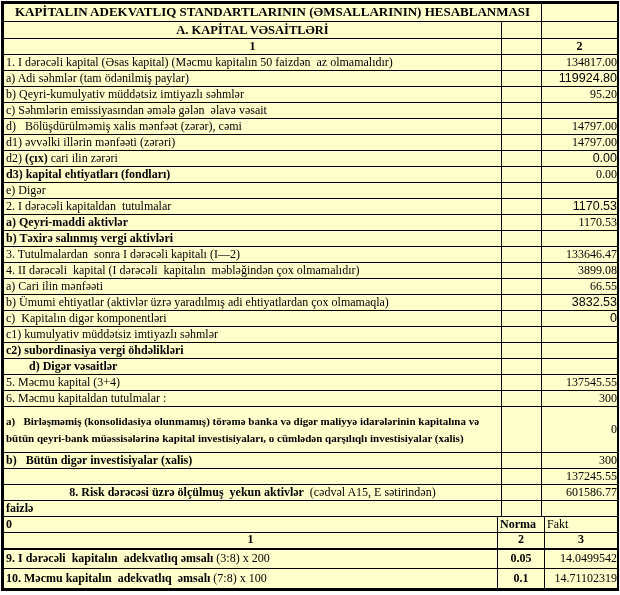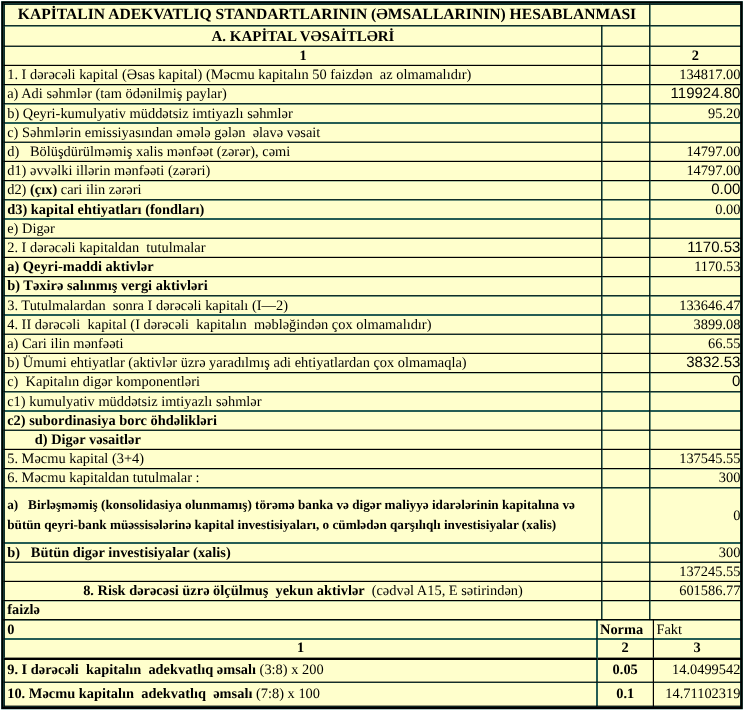--- a/index.html
+++ b/index.html
@@ -1,17 +1,17 @@
 <!DOCTYPE html>
 <html><head>
 <meta charset="utf-8">
 <style>
   html,body{margin:0;padding:0;background:#ffffff;width:620px;}
   body{font-family:"Liberation Serif", serif;color:#000;}
-  .wrap{width:614px;border:2px solid #000;margin:1px;background:#5eead4;}
+  .wrap{width:614px;border:2px solid #000;margin:1px;background:#e5e5e5;}
   table{border-collapse:collapse;table-layout:fixed;width:100%;}
   td{border:1px solid #000;background:#FFFFCC;padding:0 2px;vertical-align:middle;
      font-size:12px;line-height:1.15;white-space:pre-wrap;overflow:hidden;}
   tr{height:16px;}
   .h18{height:18px;} .h17{height:17px;margin-top:43px;} .h46{height:46px;} .h20{height:20px;}
   .b{font-weight:bold;}
   .c{text-align:center;}
   .v{text-align:right;padding-right:0;font-family:"Liberation Serif", serif;}
   .v.sans{font-family:"Liberation Sans", sans-serif;font-size:12.5px;}
   .tl{font-weight:bold;font-size:13px;}
@@ -131,21 +131,21 @@
           <td><span>c)  Kapitalın digər komponentləri</span></td>
           <td></td>
           <td class="v sans">0</td>
         </tr>
         <tr>
           <td><span>c1) kumulyativ müddətsiz imtiyazlı səhmlər</span></td>
           <td></td>
           <td class="v"></td>
         </tr>
         <tr>
-          <td><span class="b">c2) subordinasiya borc öhdəlikləri</span></td>
+          <td><span class="b">c2) subordinasiya vergi öhdəlikləri</span></td>
           <td></td>
           <td class="v"></td>
         </tr>
         <tr>
           <td class="ind"><span class="b">d) Digər vəsaitlər</span></td>
           <td></td>
           <td class="v"></td>
         </tr>
         <tr>
           <td><span>5. Məcmu kapital (3+4)</span></td>

